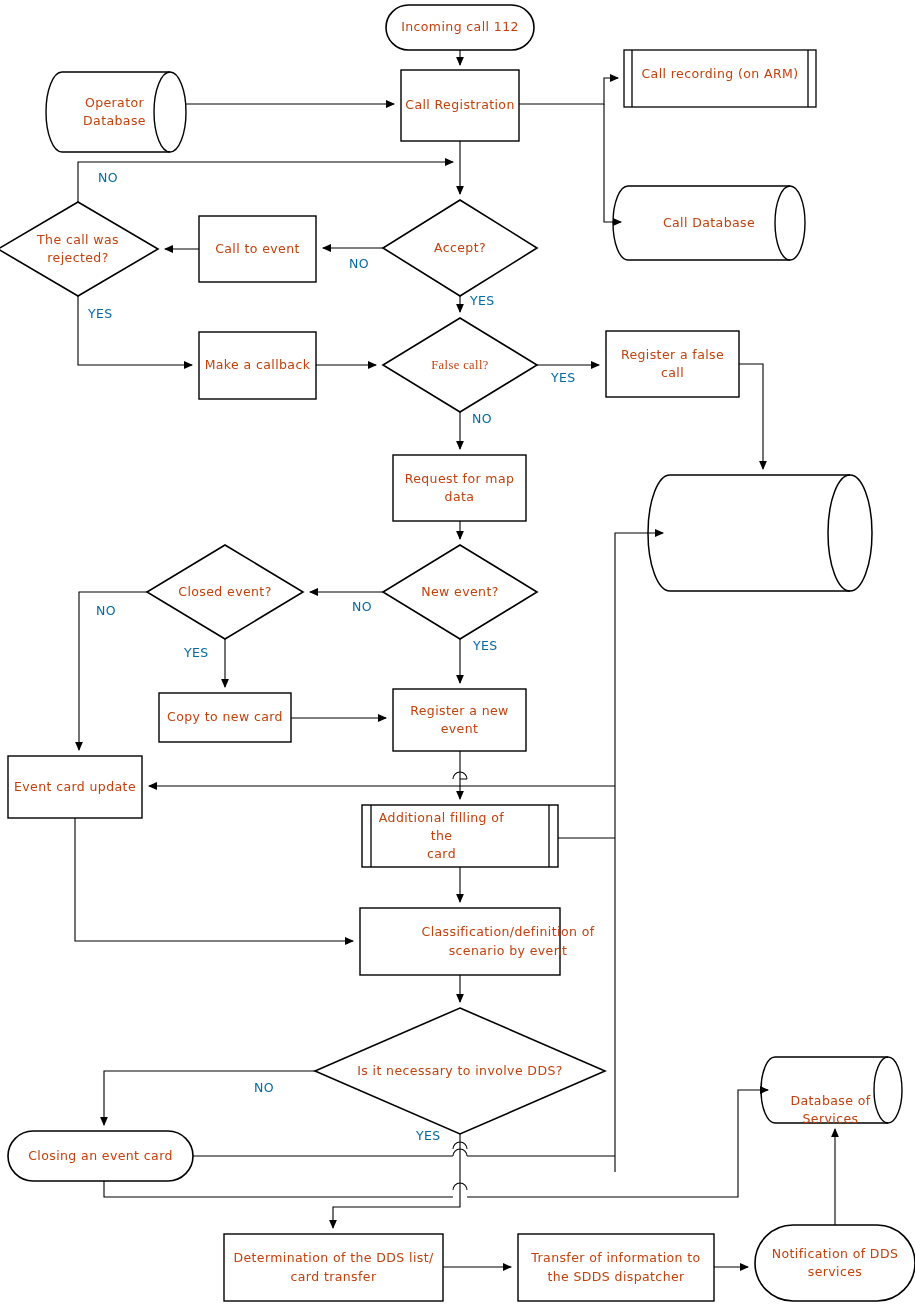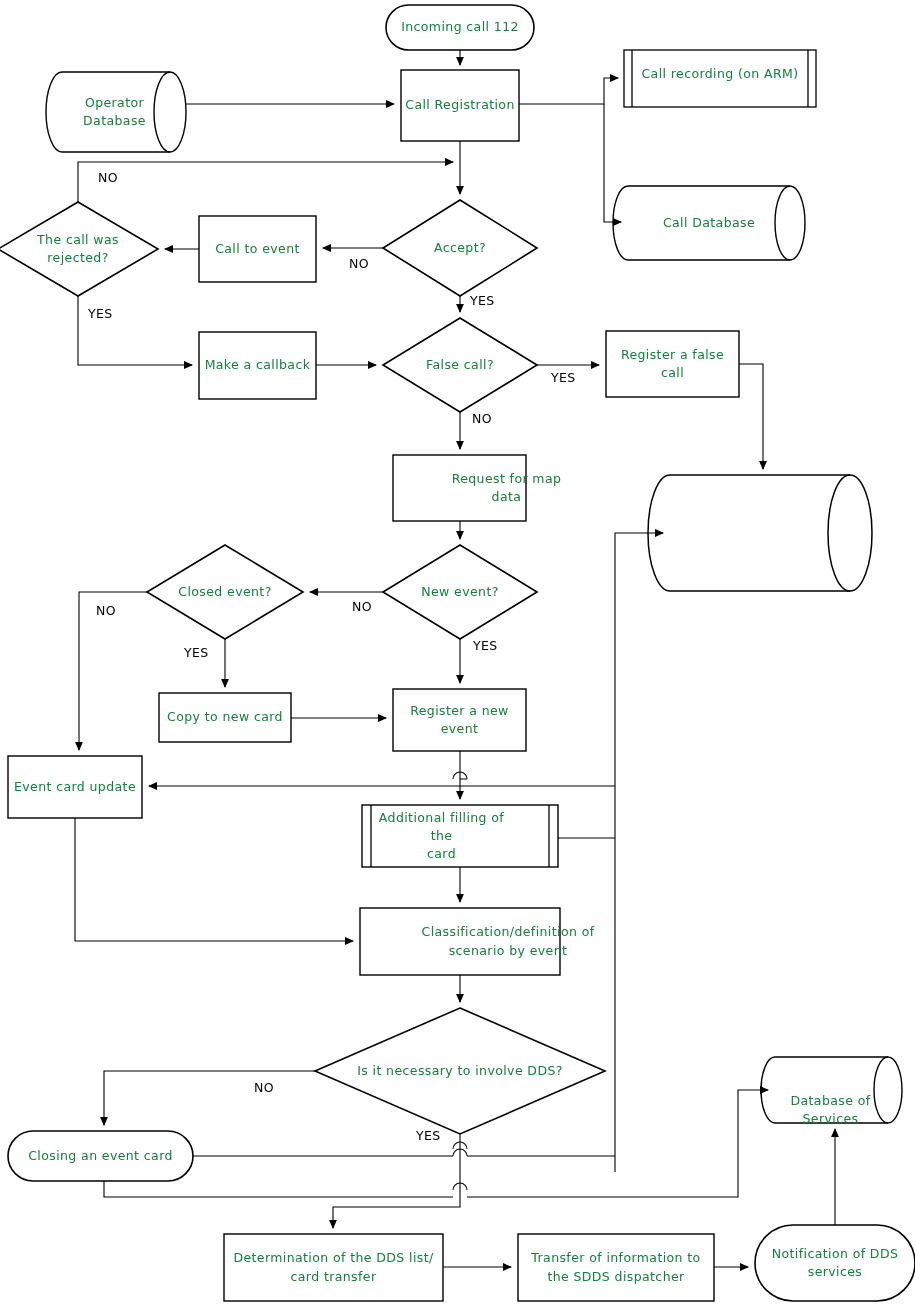--- a/index.html
+++ b/index.html
@@ -8,31 +8,31 @@
   #stage{position:relative;width:915px;height:1310px;background:#fff;overflow:hidden;}
   #stage svg{position:absolute;left:0;top:0;width:915px;height:1310px;}
   .nodeText{
     position:absolute;
     display:flex;
     align-items:center;
     justify-content:center;
     text-align:center;
     font-family:"DejaVu Sans",sans-serif;
     font-size:12.5px;
-    color:#15803d;
+    color:#c2410c;
     line-height:1.45;
     letter-spacing:0.4px;
     pointer-events:none;
     white-space:pre-line;
   }
   .edgeLabel{
     position:absolute;
     font-family:"DejaVu Sans",sans-serif;
     font-size:12.5px;
-    color:#000000;
+    color:#0369a1;
     letter-spacing:0.4px;
     white-space:nowrap;
     pointer-events:none;
   }
 </style>
 </head>
 <body>
 
 <div id="stage">
 
@@ -207,26 +207,26 @@
 
   <div class="nodeText" style="left:400px;top:228px;width:120px;height:40px;">Accept?</div>
 
   <div class="nodeText" style="left:199px;top:216px;width:117px;height:66px;">Call to event</div>
 
   <div class="nodeText" style="left:18px;top:224px;width:120px;height:50px;">The call was
 rejected?</div>
 
   <div class="nodeText" style="left:199px;top:332px;width:117px;height:67px;">Make a callback</div>
 
-  <div class="nodeText" style="left:400px;top:345px;width:120px;height:40px;">False call?</div>
+  <div class="nodeText" style="left:400px;top:345px;width:120px;height:40px;font-family:Liberation Serif, serif;">False call?</div>
 
   <div class="nodeText" style="left:606px;top:331px;width:133px;height:66px;">Register a false
 call</div>
 
-  <div class="nodeText" style="left:393px;top:455px;width:133px;height:66px;padding-left:47px;">Request for map
+  <div class="nodeText" style="left:393px;top:455px;width:133px;height:66px;">Request for map
 data</div>
 
 
   <div class="nodeText" style="left:400px;top:572px;width:120px;height:40px;">New event?</div>
 
   <div class="nodeText" style="left:165px;top:572px;width:120px;height:40px;">Closed event?</div>
 
   <div class="nodeText" style="left:159px;top:693px;width:132px;height:49px;text-align:center;">Copy to new card</div>
 
   <div class="nodeText" style="left:393px;top:689px;width:133px;height:62px;border-radius:26px;">Register a new

